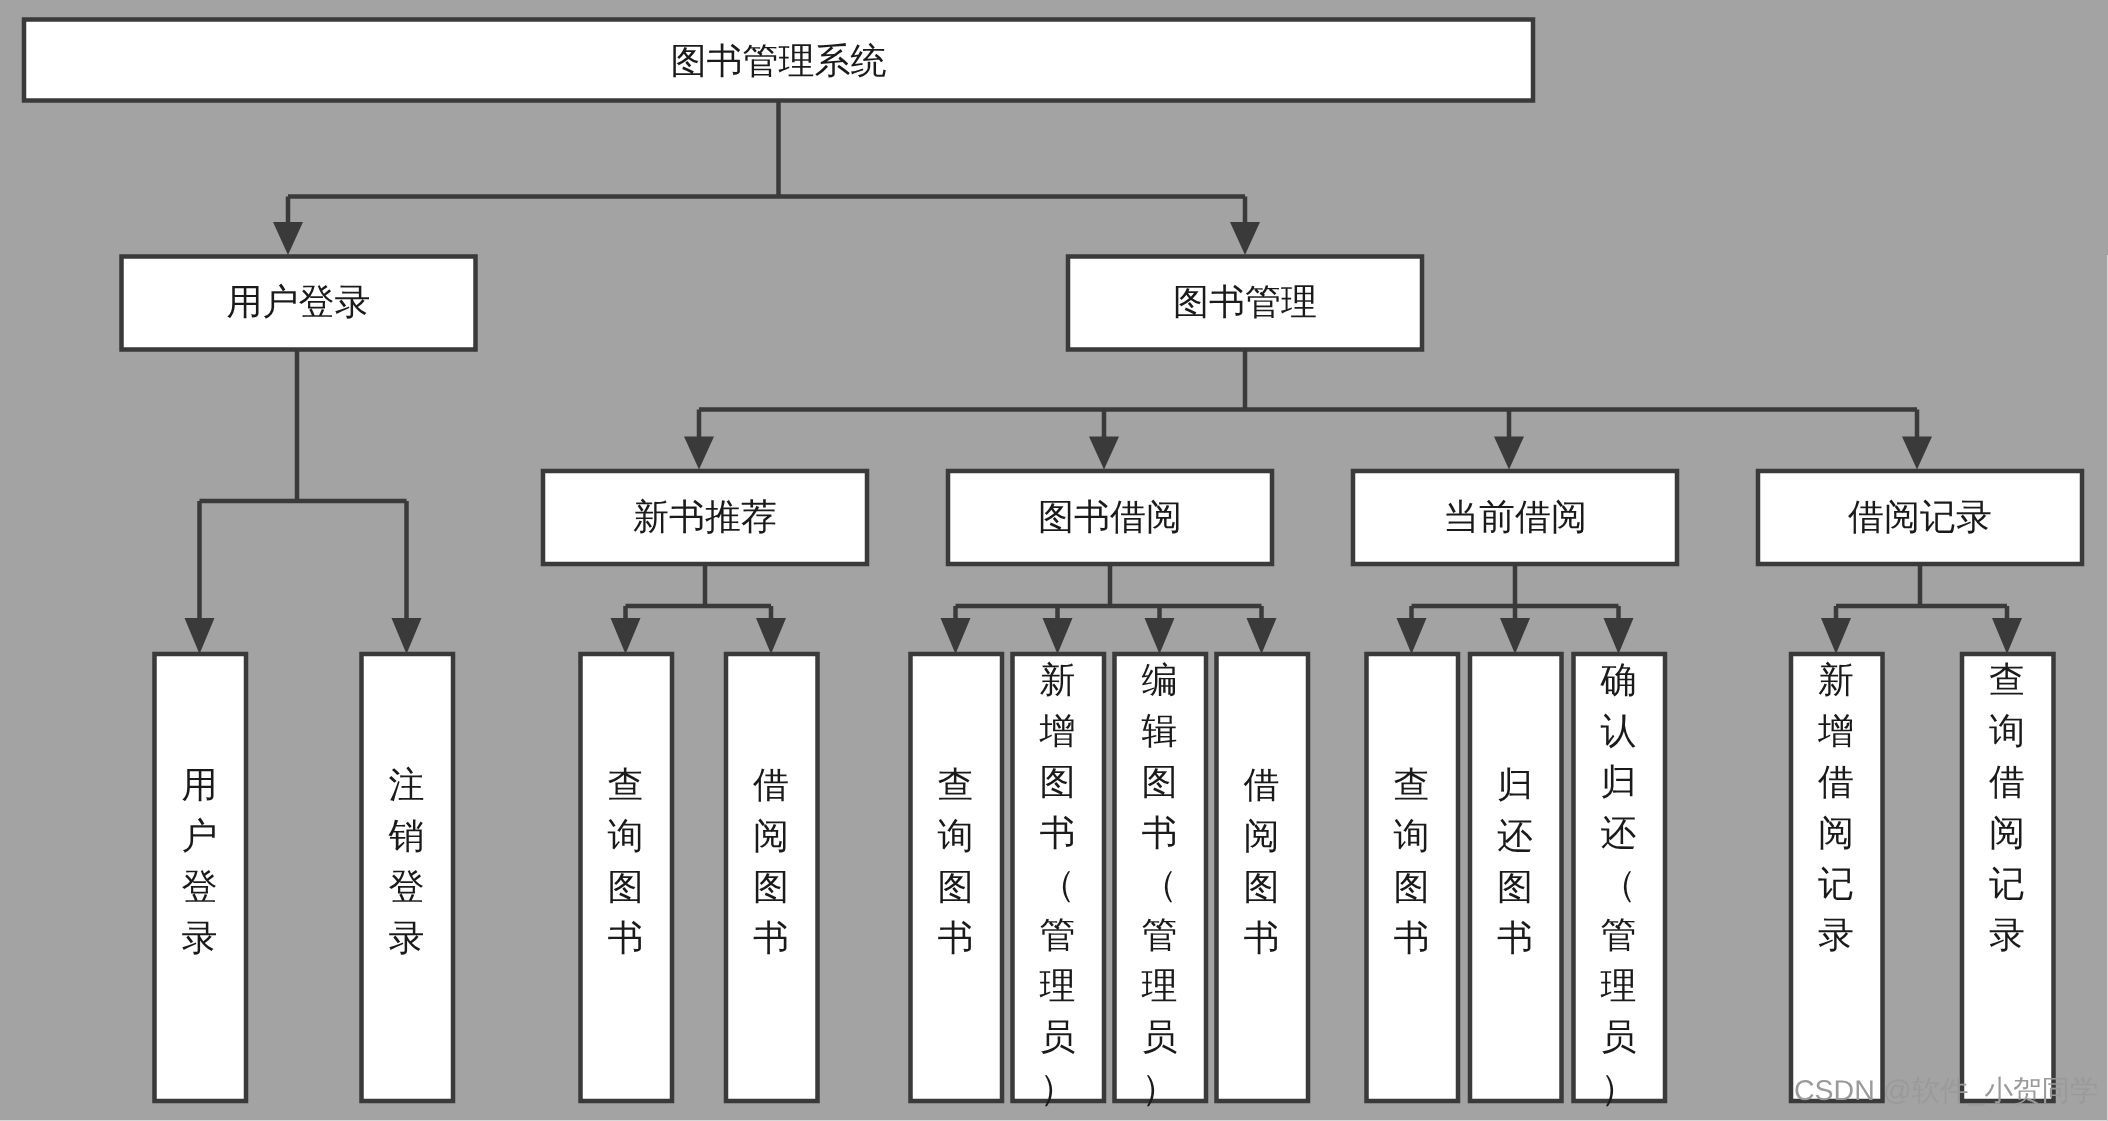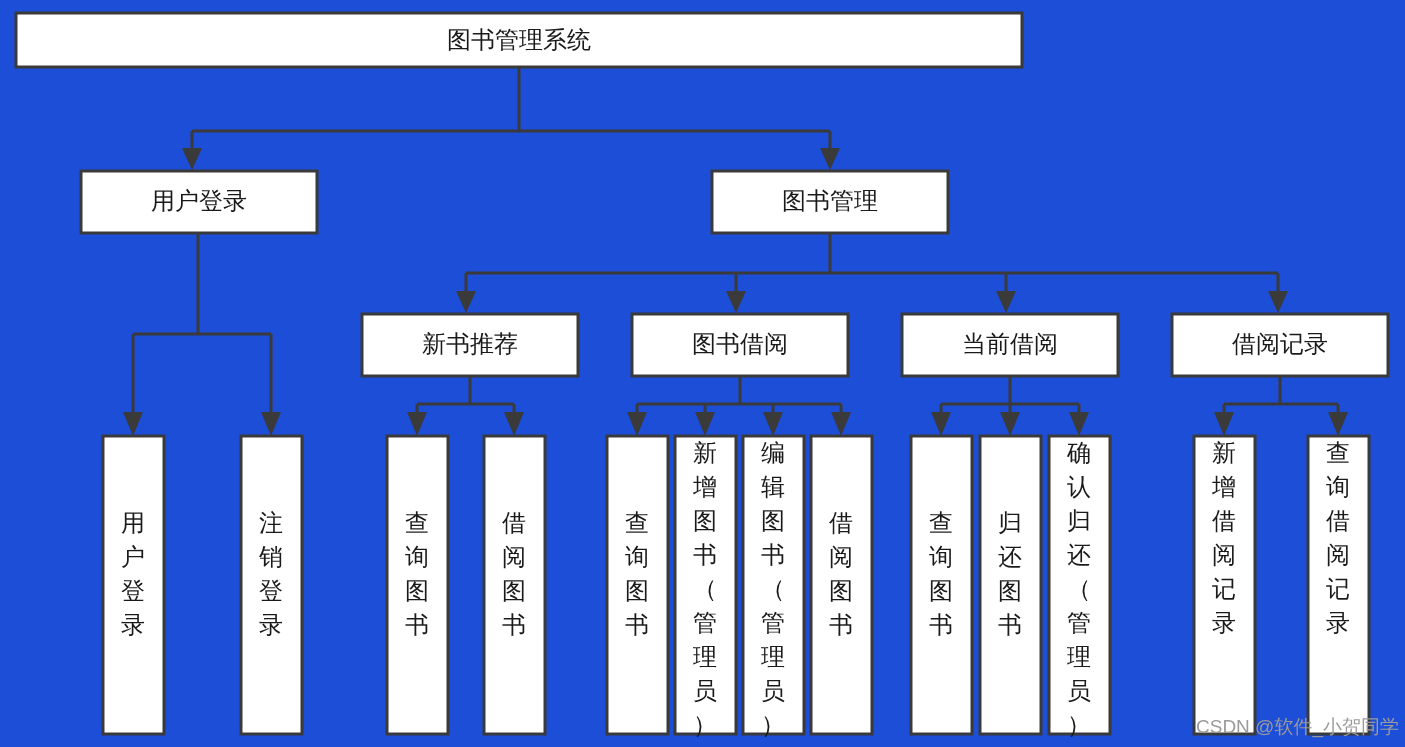--- a/index.html
+++ b/index.html
@@ -7,21 +7,21 @@
     padding: 0;
     background: #ffffff;
   }
   body {
     font-family: "Liberation Sans", "DejaVu Sans", sans-serif;
   }
   #diagram-root {
     position: relative;
     width: 1405px;
     height: 747px;
-    background: #1d4ed8;
+    background: #a3a3a3;
     overflow: hidden;
   }
   svg.diagram-canvas {
     position: absolute;
     left: 0;
     top: 0;
     width: 1405px;
     height: 747px;
   }
   .node-box {

